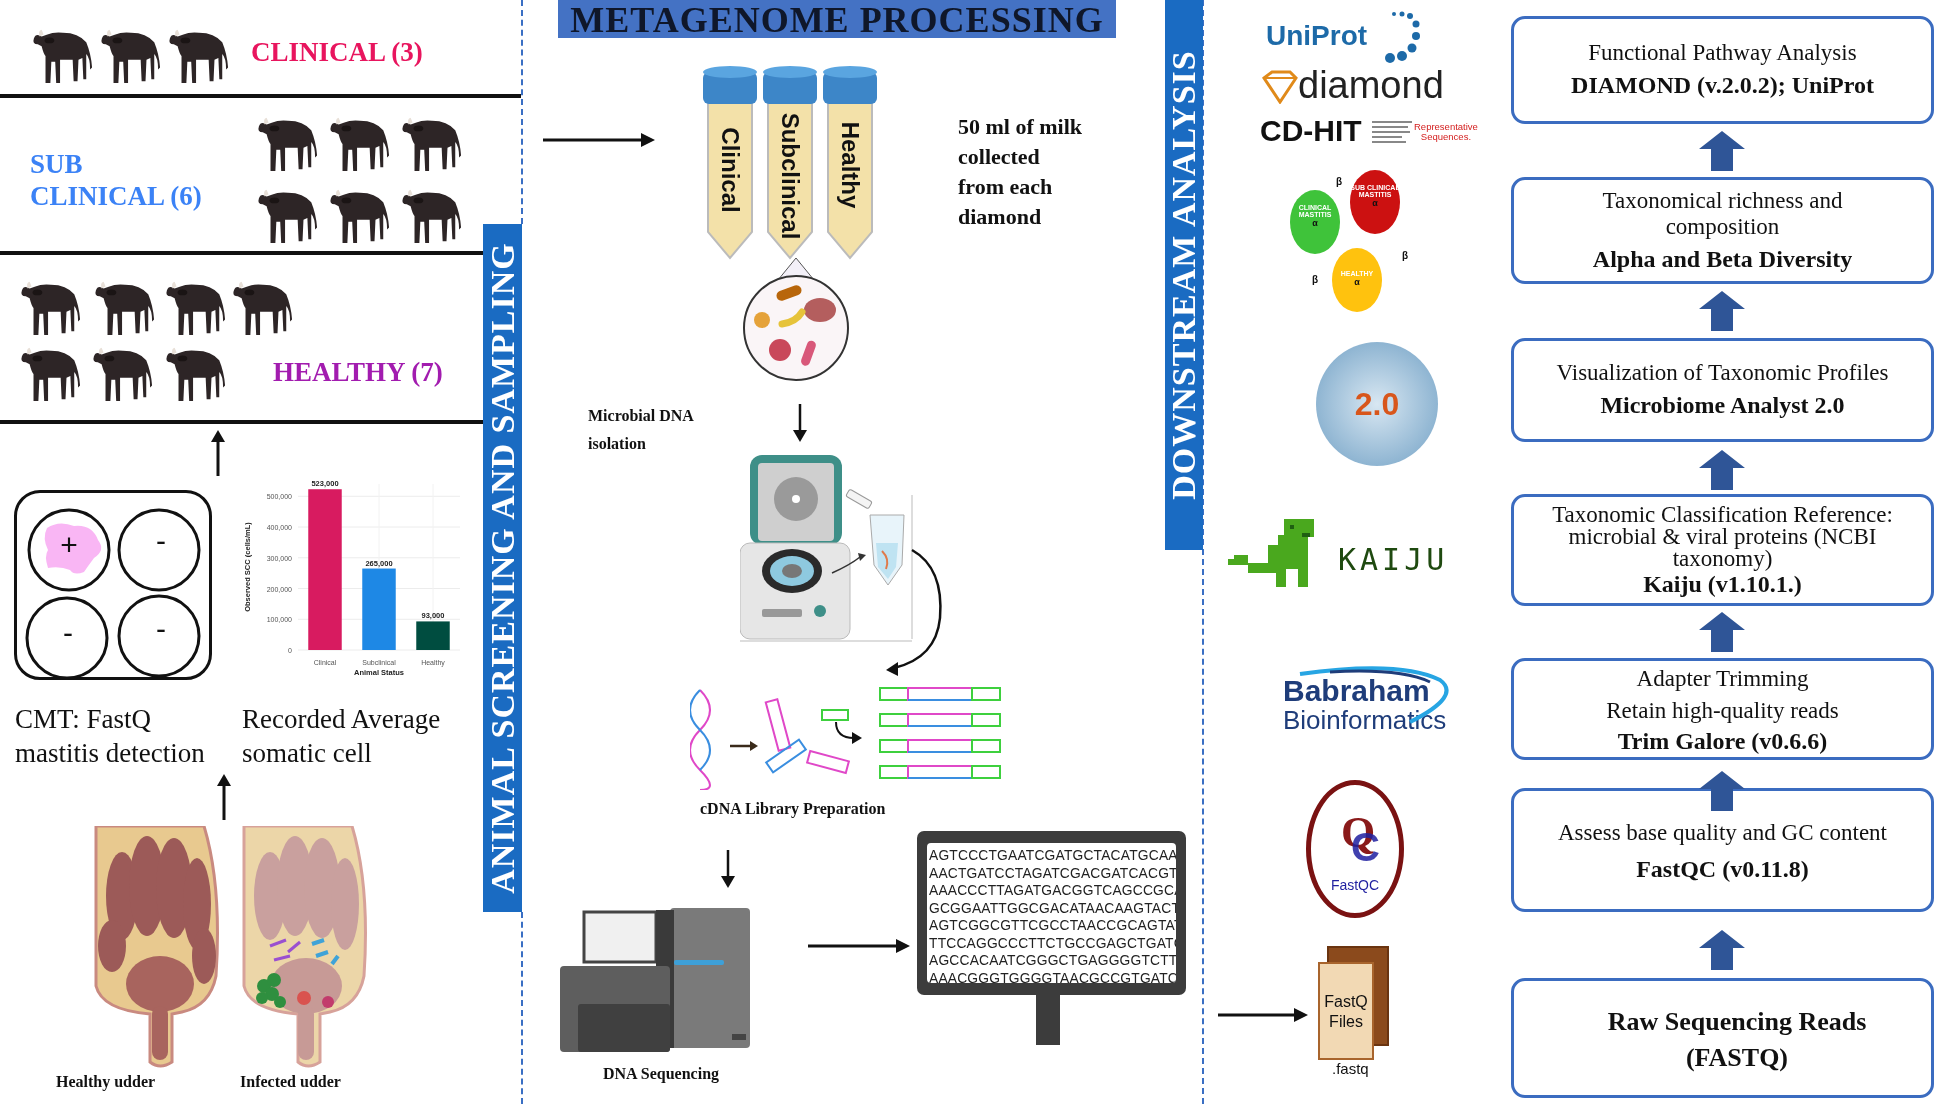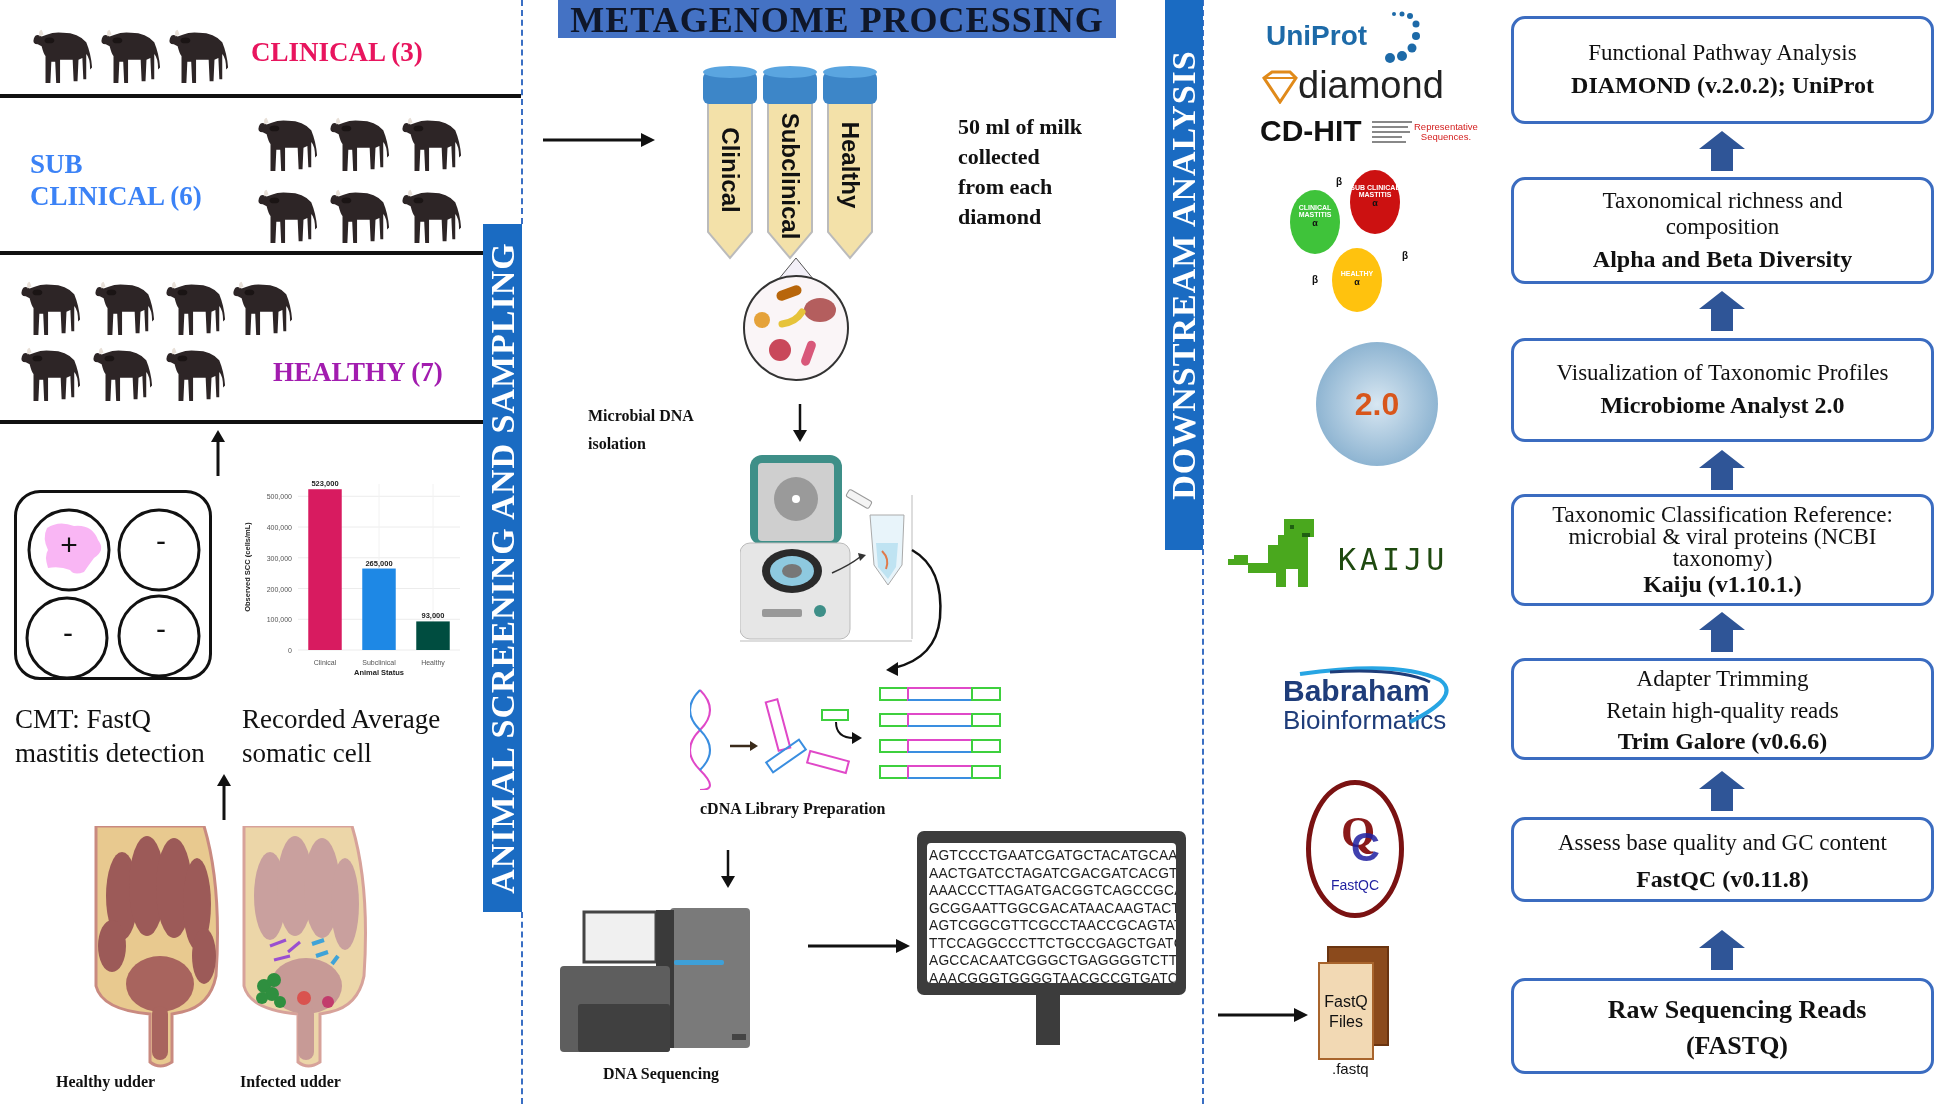--- a/index.html
+++ b/index.html
@@ -491,25 +491,25 @@
   <div class="t" data-name="step-description" style="line-height:22px;">Taxonomic Classification Reference:</div>
   <div class="t" data-name="step-description" style="line-height:22px;">microbial &amp; viral proteins (NCBI</div>
   <div class="t" data-name="step-description" style="line-height:22px;">taxonomy)</div>
   <div class="b" data-name="step-tool" style="margin-top:2px;line-height:24px;">Kaiju (v1.10.1.)</div>
 </div>
 <div class="box" data-name="pipeline-step-trimming" style="top:658px;height:102px;">
   <div class="t" data-name="step-description" style="line-height:34px;">Adapter Trimming</div>
   <div class="t" data-name="step-description" style="line-height:30px;">Retain high-quality reads</div>
   <div class="b" data-name="step-tool" style="margin-top:0;">Trim Galore (v0.6.6)</div>
 </div>
-<div class="box" data-name="pipeline-step-qc" style="top:817px;height:85px;">
+<div class="box" data-name="pipeline-step-qc" style="top:788px;height:124px;">
   <div class="t" data-name="step-description" style="line-height:34px;">Assess base quality and GC content</div>
   <div class="b" data-name="step-tool">FastQC (v0.11.8)</div>
 </div>
-<div class="box" data-name="pipeline-step-raw-reads" style="top:978px;height:96px;padding-left:29px;">
+<div class="box" data-name="pipeline-step-raw-reads" style="top:978px;height:120px;padding-left:29px;">
   <div class="b" data-name="step-tool" style="width:260px;line-height:36px;font-size:26px;">Raw Sequencing Reads (FASTQ)</div>
 </div>
 
 <svg class="uparrow" data-name="arrow-up-icon" style="top:131px;" viewBox="0 0 46 40">
     <polygon points="23,0 46,18 34,18 34,40 12,40 12,18 0,18" fill="#2f5597"></polygon>
   </svg>
 <svg class="uparrow" data-name="arrow-up-icon" style="top:291px;" viewBox="0 0 46 40">
     <polygon points="23,0 46,18 34,18 34,40 12,40 12,18 0,18" fill="#2f5597"></polygon>
   </svg>
 <svg class="uparrow" data-name="arrow-up-icon" style="top:450px;" viewBox="0 0 46 40">

